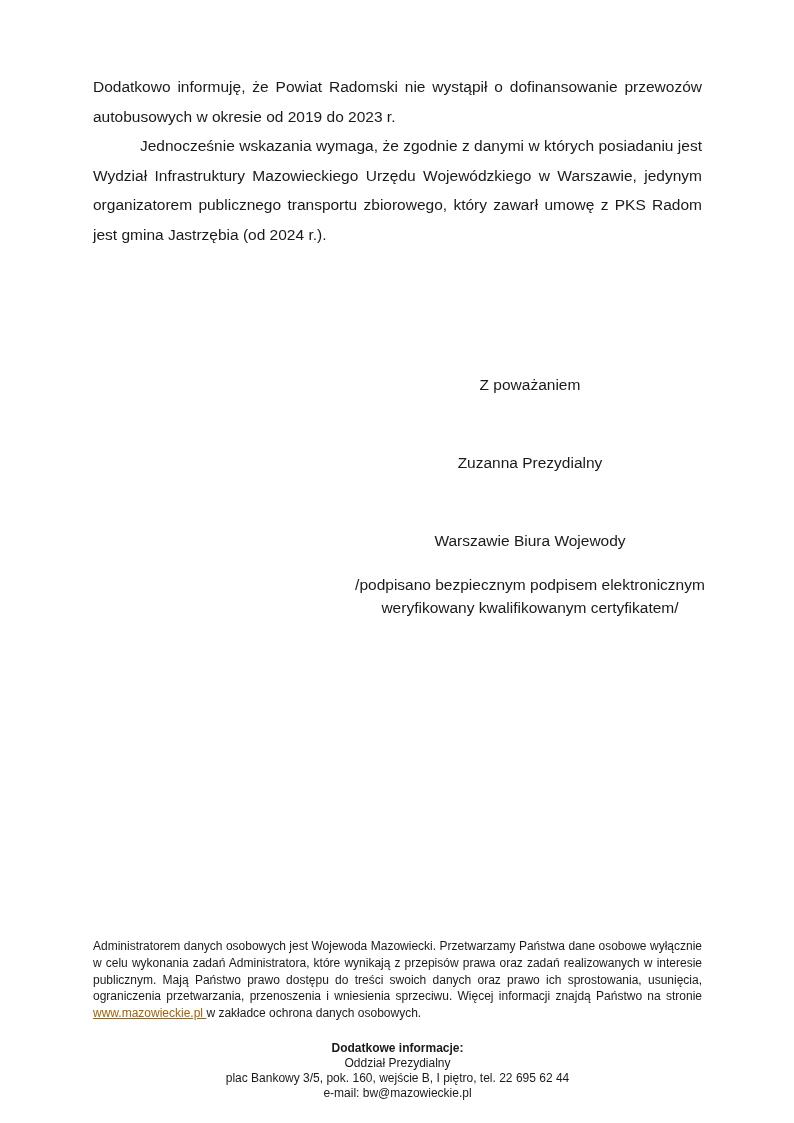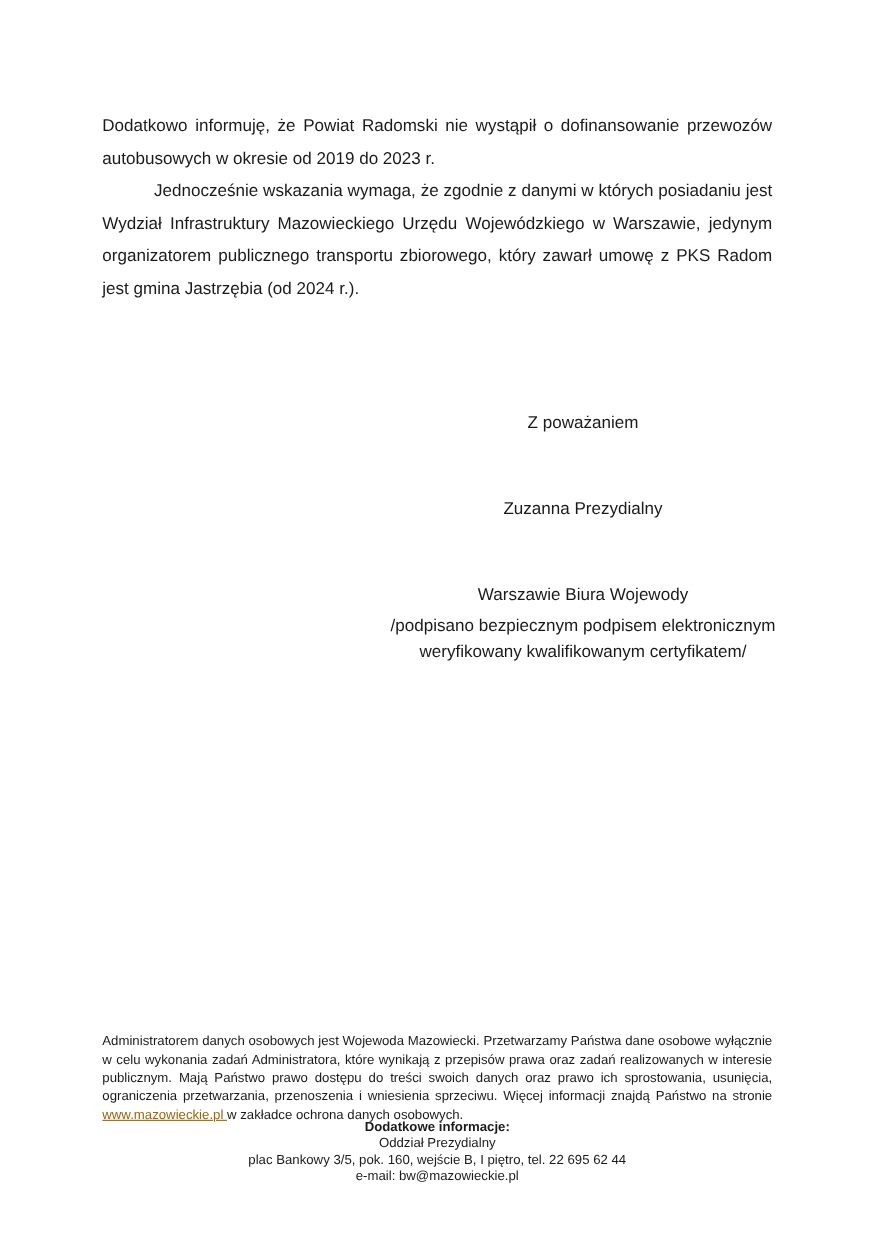--- a/index.html
+++ b/index.html
@@ -15,38 +15,38 @@
   }
   .page {
     position: absolute;
     left: 0; top: 0;
     width: 794px; height: 1123px;
     background: #ffffff;
   }
   .body-text {
     position: absolute;
     left: 93px;
-    top: 100px;
+    top: 72px;
     width: 609px;
     font-size: 15.5px;
     line-height: 29.5px;
     text-align: justify;
   }
   .body-text p { margin: 0; }
   .body-text p.indent { text-indent: 47px; }
   .signature {
     position: absolute;
     left: 320px;
     top: 322px;
     width: 420px;
     text-align: center;
     font-size: 15.5px;
   }
   .signature .sig-line { line-height: 30px; margin-top: 48px; }
-  .signature .esign { line-height: 23px; margin-top: 2px; }
+  .signature .esign { line-height: 23px; margin-top: 17px; }
   .rodo {
     position: absolute;
     left: 93px;
     top: 938px;
     width: 609px;
     font-size: 12px;
     line-height: 16.8px;
     text-align: justify;
   }
   .rodo a {
@@ -56,21 +56,21 @@
   }
   .contact {
     position: absolute;
     left: 93px;
     top: 1017px;
     width: 609px;
     text-align: center;
     font-size: 12px;
     line-height: 15px;
   }
-  .contact .bold { font-weight: bold; }
+  .contact .bold { font-weight: bold; margin-top: 24px; }
 </style>
 </head>
 <body>
 
 <div class="page">
 
   <div class="body-text">
     <p>Dodatkowo informuję, że Powiat Radomski nie wystąpił o dofinansowanie przewozów autobusowych w okresie od 2019 do 2023 r.</p>
     <p class="indent">Jednocześnie wskazania wymaga, że zgodnie z danymi w których posiadaniu jest Wydział Infrastruktury Mazowieckiego Urzędu Wojewódzkiego w Warszawie, jedynym organizatorem publicznego transportu zbiorowego, który zawarł umowę z PKS Radom jest gmina Jastrzębia (od 2024 r.).</p>
   </div>

